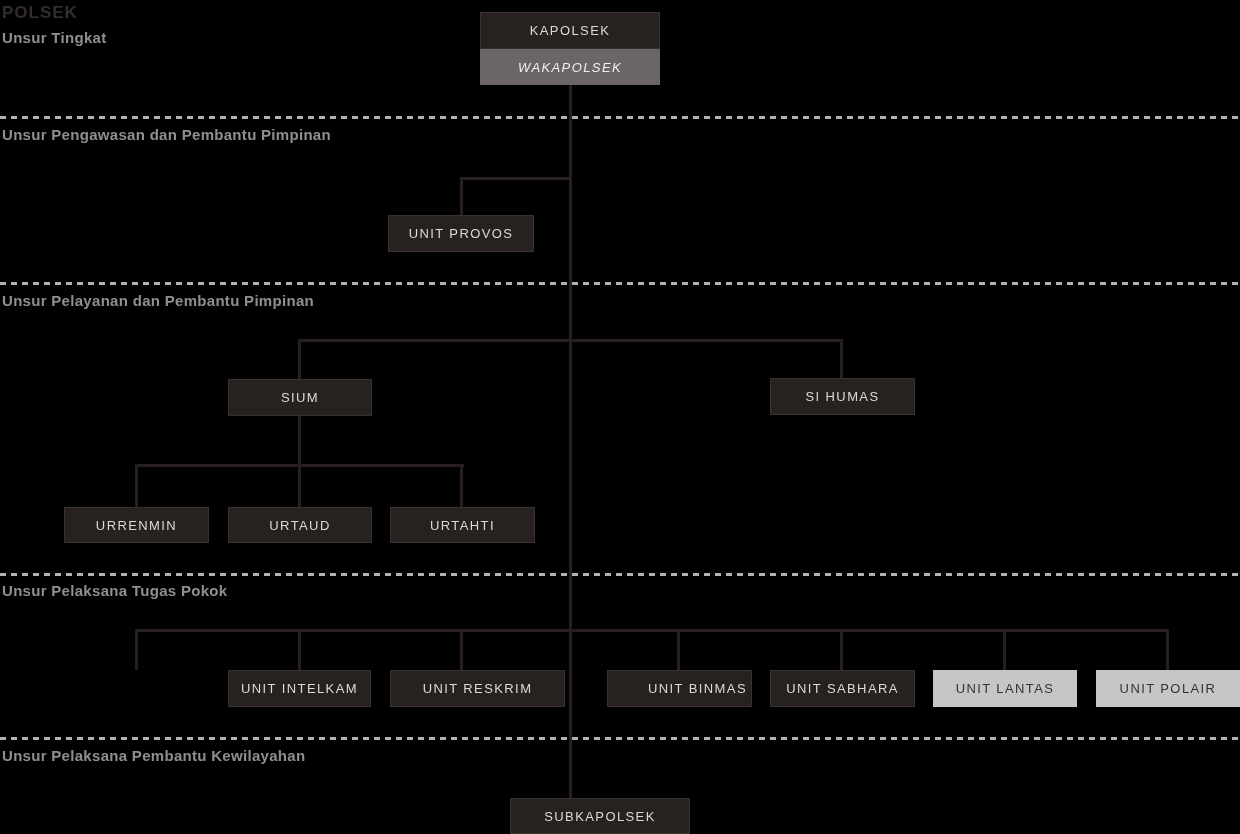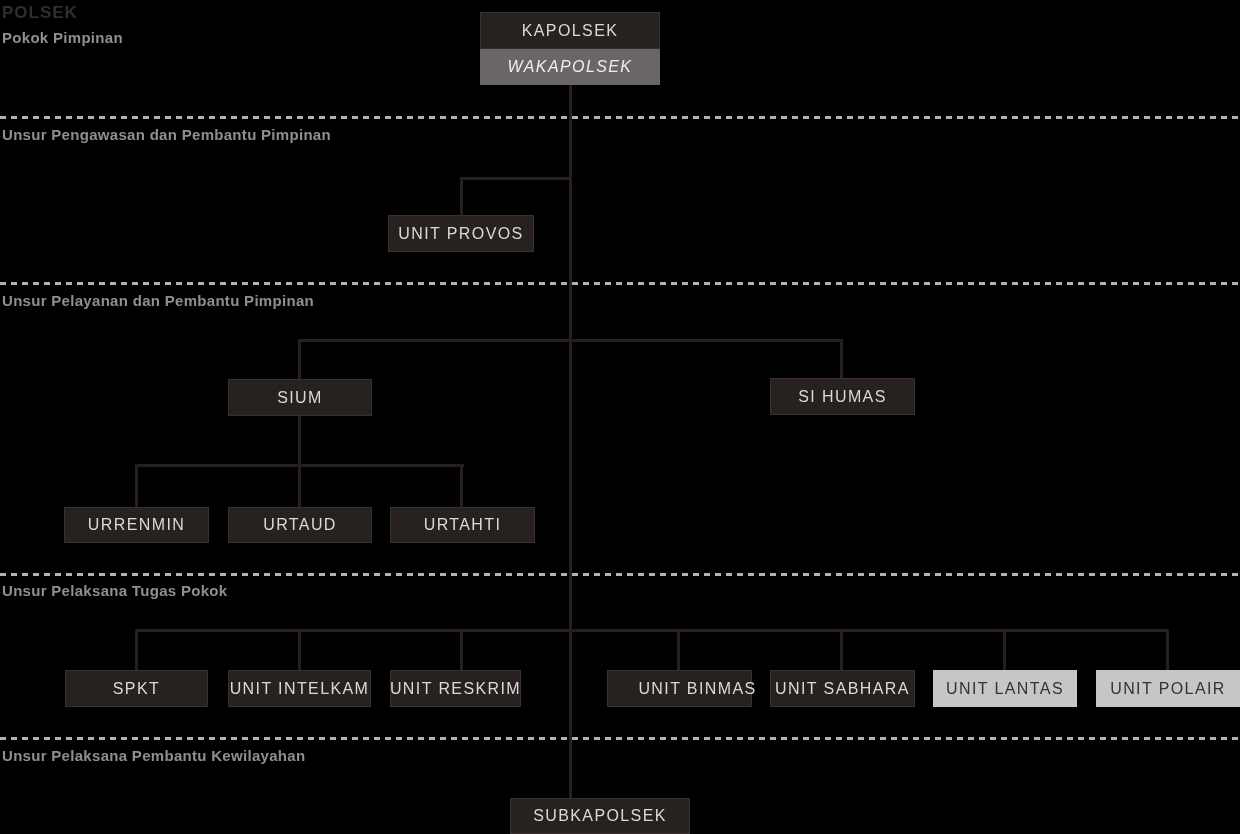--- a/index.html
+++ b/index.html
@@ -38,21 +38,21 @@
   .line {
     position: absolute;
     background: #261f1d;
   }
   .node {
     position: absolute;
     display: flex;
     align-items: center;
     justify-content: center;
     box-sizing: border-box;
-    font-size: 16px;
+    font-size: 13px;
     letter-spacing: 1.4px;
     text-transform: uppercase;
     white-space: nowrap;
   }
   .node.dark {
     background: #272120;
     border: 1px solid #383130;
     color: #dcdad9;
   }
   .node.grey {
@@ -63,21 +63,21 @@
     background: #c7c6c6;
     color: #38322e;
   }
 </style>
 </head>
 <body>
 
 <div id="page">
 
   <div class="chart-title">POLSEK</div>
-  <div class="section-label" style="top:29px;">Pokok Pimpinan</div>
+  <div class="section-label" style="top:29px;">Unsur Tingkat</div>
   <div class="section-label" style="top:126px;">Unsur Pengawasan dan Pembantu Pimpinan</div>
   <div class="section-label" style="top:292px;">Unsur Pelayanan dan Pembantu Pimpinan</div>
   <div class="section-label" style="top:582px;">Unsur Pelaksana Tugas Pokok</div>
   <div class="section-label" style="top:747px;">Unsur Pelaksana Pembantu Kewilayahan</div>
 
   <div class="divider" style="top:116px;"></div>
   <div class="divider" style="top:282px;"></div>
   <div class="divider" style="top:573px;"></div>
   <div class="divider" style="top:737px;"></div>
 
@@ -102,22 +102,21 @@
   <div class="line" style="left:1166px; top:629px; width:3px; height:41px;"></div>
 
   <div class="node dark" style="left:480px;  top:12px;  width:180px; height:37px;">KAPOLSEK</div>
   <div class="node grey" style="left:480px;  top:49px;  width:180px; height:36px;font-style:italic;">WAKAPOLSEK</div>
   <div class="node dark" style="left:388px;  top:215px; width:146px; height:37px;">UNIT PROVOS</div>
   <div class="node dark" style="left:228px;  top:379px; width:144px; height:37px;">SIUM</div>
   <div class="node dark" style="left:770px;  top:378px; width:145px; height:37px;">SI HUMAS</div>
   <div class="node dark" style="left:64px;   top:507px; width:145px; height:36px;">URRENMIN</div>
   <div class="node dark" style="left:228px;  top:507px; width:144px; height:36px;">URTAUD</div>
   <div class="node dark" style="left:390px;  top:507px; width:145px; height:36px;">URTAHTI</div>
-  <div class="node dark" style="left:65px;   top:670px; width:143px; height:37px;">SPKT</div>
   <div class="node dark" style="left:228px;  top:670px; width:143px; height:37px;">UNIT INTELKAM</div>
-  <div class="node dark" style="left:390px;  top:670px; width:131px; height:37px;">UNIT RESKRIM</div>
+  <div class="node dark" style="left:390px;  top:670px; width:175px; height:37px;">UNIT RESKRIM</div>
   <div class="node dark" style="left:607px;  top:670px; width:145px; height:37px;padding-left:36px;">UNIT BINMAS</div>
   <div class="node dark" style="left:770px;  top:670px; width:145px; height:37px;">UNIT SABHARA</div>
   <div class="node light" style="left:933px;  top:670px; width:144px; height:37px;">UNIT LANTAS</div>
   <div class="node light" style="left:1096px; top:670px; width:144px; height:37px;">UNIT POLAIR</div>
   <div class="node dark" style="left:480px;  top:798px; width:180px; height:36px;margin-left:30px;">SUBKAPOLSEK</div>
 
 </div>
 
 </body></html>

